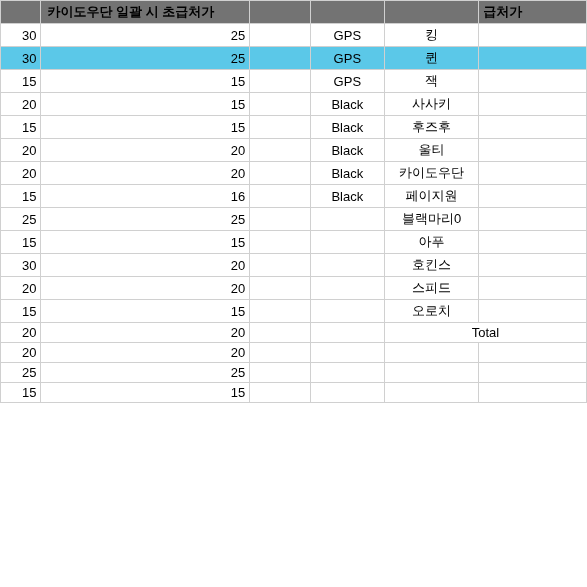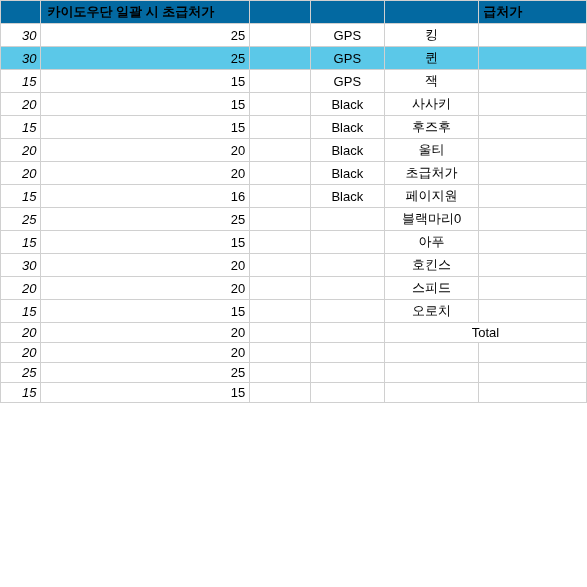--- a/index.html
+++ b/index.html
@@ -19,40 +19,40 @@
       width: 100%;
       table-layout: fixed;
     }
     th, td {
       border: 1px solid #d0d0d0;
       padding: 2px 4px;
       white-space: nowrap;
       overflow: hidden;
     }
     thead th {
-      background: #0369a1;
+      background: #737373;
       font-weight: bold;
       text-align: center;
     }
     td {
       text-align: center;
     }
     td.text-right {
       text-align: right;
     }
     tr.highlighted {
       background-color: #5bc8e8;
     }
     tr.highlighted td {
       background-color: #5bc8e8;
     }
     tr:not(.highlighted):not(.header-row) td {
       background-color: #fff;
     }
-    .col-a { width: 30px; font-style: italic; }
+    .col-a { width: 30px; }
     .col-b { width: 155px; }
     .col-c { width: 45px; }
     .col-d { width: 55px; }
     .col-e { width: 70px; }
     .col-f { width: 80px; margin-left: 33px; }
   </style>
 </head>
 <body>
 
 <div class="table-container">
@@ -114,21 +114,21 @@
           <td class="col-c"></td>
           <td class="col-d">Black</td>
           <td class="col-e">울티</td>
           <td class="col-f"></td>
         </tr>
         <tr>
           <td class="col-a text-right">20</td>
           <td class="col-b text-right">20</td>
           <td class="col-c"></td>
           <td class="col-d">Black</td>
-          <td class="col-e">초급처가</td>
+          <td class="col-e">카이도우단</td>
           <td class="col-f"></td>
         </tr>
         <tr>
           <td class="col-a text-right">15</td>
           <td class="col-b text-right">16</td>
           <td class="col-c"></td>
           <td class="col-d">Black</td>
           <td class="col-e">페이지원</td>
           <td class="col-f"></td>
         </tr>

